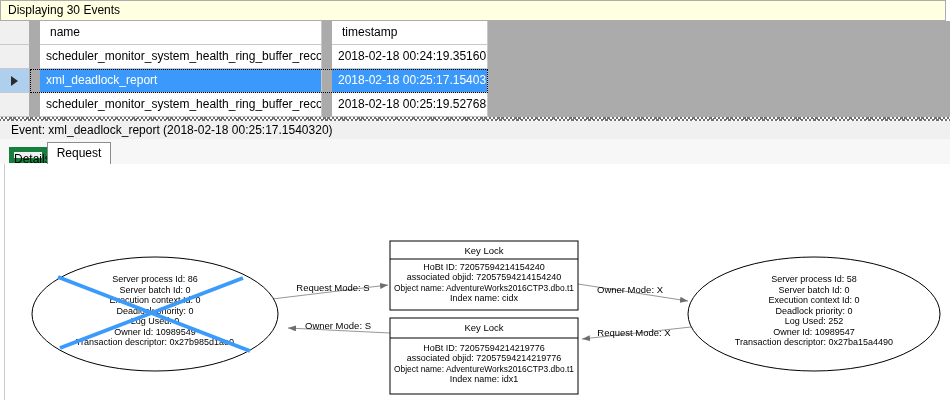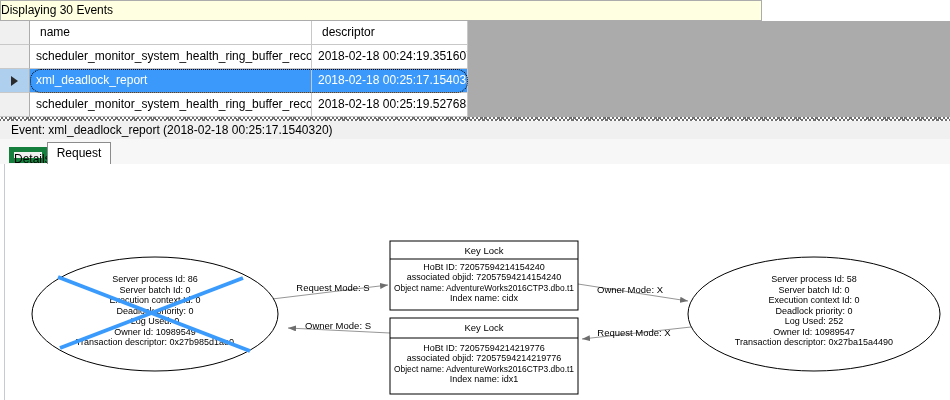--- a/index.html
+++ b/index.html
@@ -1,43 +1,43 @@
 <!DOCTYPE html>
 <html><head>
 <meta charset="utf-8">
 <style>
   * { margin:0; padding:0; box-sizing:border-box; }
   html,body { width:950px; height:400px; overflow:hidden; background:#fff;
     font-family:"Liberation Sans", sans-serif; color:#000; }
   .screen { position:relative; width:950px; height:400px; background:#fff; }
 
   
-  .info-bar { position:absolute; left:0; top:0; width:762px; height:21px;
+  .info-bar { position:absolute; left:0; top:0; width:946px; height:21px;
     background:#FFFFE1; border:1px solid #ACACAC; font-size:12px;
-    line-height:19px; }
+    line-height:19px; padding-left:7px; }
 
   
   .grid-area { position:absolute; left:0; top:21px; width:950px; height:96px;
     background:#ABABAB; font-size:12px; }
   .grid-row { display:flex; height:24px; }
   .sel-cell { width:30px; height:24px; background:#F0F0F0;
     border-right:1px solid #ACACAC; border-bottom:1px solid #C8C8C8;
     display:flex; align-items:center; justify-content:center; flex:0 0 30px; }
   .sel-cell.sel { background:#AFCFEE; }
   .row-arrow { width:0; height:0; border-left:7px solid #2b2b2b;
     border-top:5px solid transparent; border-bottom:5px solid transparent; }
   .cells { display:flex; }
   .cell { height:24px; background:#fff; border-right:1px solid #C8C8C8;
     border-bottom:1px solid #C8C8C8; line-height:23px; white-space:nowrap;
-    overflow:hidden; padding-left:6px; }
+    overflow:hidden; padding-left:6px;margin-left:10px; }
   .cell.c-name { width:282px; }
   .cell.c-ts { width:156px; }
   .hdr .cell { padding-left:10px; }
   .grid-row.selected .cell { background:#3B99FC; color:#fff; }
-  .grid-row.selected .cells { outline:1px dotted #000; outline-offset:-1px;border-radius:11px; }
+  .grid-row.selected .cells { outline:1px dotted #000; outline-offset:-1px; }
 
   
   .splitter { position:absolute; left:0; top:117px; width:950px; height:4px;
     background-color:#fff;
     background-image:repeating-linear-gradient(45deg,#6e6e6e 0 1px,transparent 1px 3px),
                      repeating-linear-gradient(-45deg,#6e6e6e 0 1px,transparent 1px 3px); }
 
   
   .event-line { position:absolute; left:0; top:121px; width:950px; height:18px;
     background:#F0F0F0; font-size:12px; line-height:18px; padding-left:11px; }
@@ -68,21 +68,21 @@
 
   <div class="info-bar">
     <span>Displaying 30 Events</span>
   </div>
 
   <div class="grid-area">
     <div class="grid-row hdr">
       <div class="sel-cell"></div>
       <div class="cells">
         <div class="cell c-name">name</div>
-        <div class="cell c-ts">descriptor</div>
+        <div class="cell c-ts">timestamp</div>
       </div>
     </div>
 
     <div class="grid-row">
       <div class="sel-cell"></div>
       <div class="cells">
         <div class="cell c-name">scheduler_monitor_system_health_ring_buffer_recorded</div>
         <div class="cell c-ts">2018-02-18 00:24:19.3516078</div>
       </div>
     </div>

